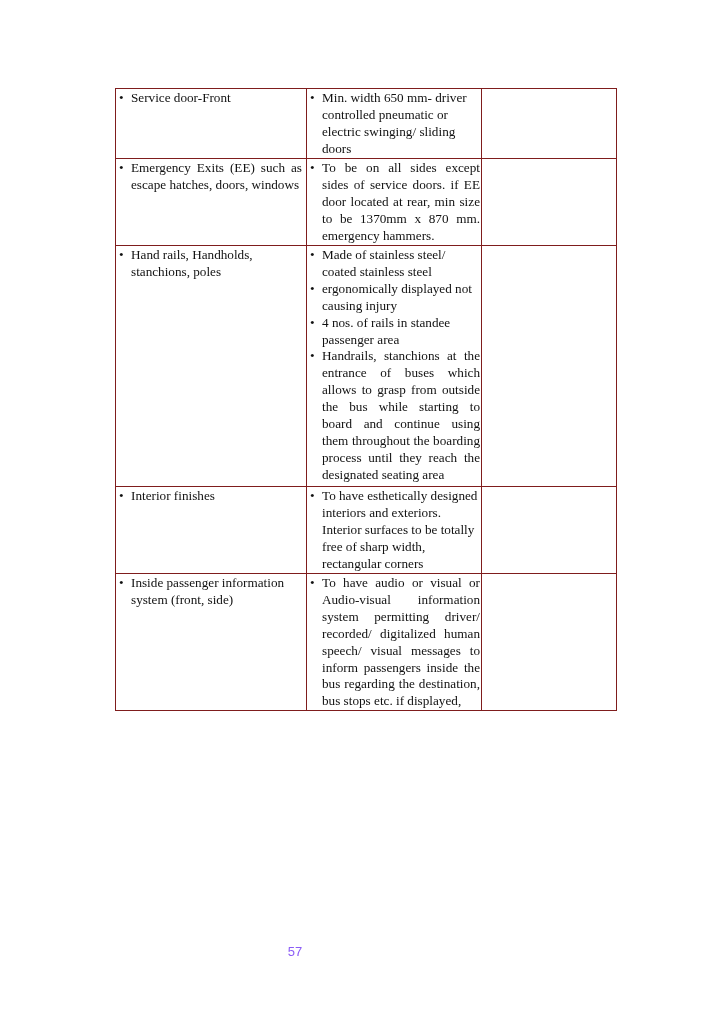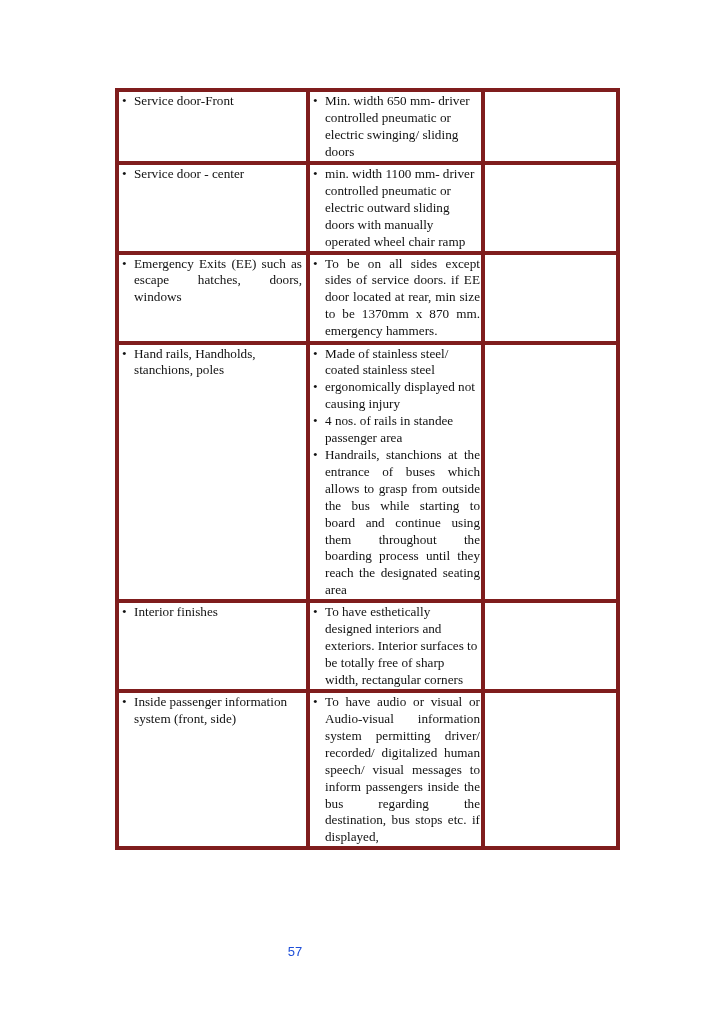--- a/index.html
+++ b/index.html
@@ -1,31 +1,31 @@
 <!DOCTYPE html>
 <html><head>
   <meta charset="utf-8">
   <style>
     html, body { margin: 0; padding: 0; background: #ffffff; }
     body { width: 723px; height: 1024px; position: relative; overflow: hidden;
            font-family: "Liberation Serif", "DejaVu Serif", serif; color: #111; }
     table.spec { position: absolute; left: 115px; top: 88px; width: 501px;
                  border-collapse: collapse; table-layout: fixed; font-size: 13.2px; line-height: 16.9px; }
-    table.spec td { border: 4px solid #7f1d1d; vertical-align: top; padding: 1px 0 0 0; }
+    table.spec td { border: 1px solid #7f1d1d; vertical-align: top; padding: 1px 0 0 0; }
     col.c1 { width: 191px; }
     col.c2 { width: 175px; }
     col.c3 { width: 135px; }
     ul { list-style: none; margin: 0; padding: 0; }
     li { position: relative; padding-left: 15px; padding-right: 2px; }
     li::before { content: "\2022"; position: absolute; left: 3px; top: 0; }
     td.c1 li { padding-right: 4px; }
     td.c2 li { padding-right: 1px; }
     .justify { text-align: justify; }
     .page-number { position: absolute; top: 944px; left: 0; width: 594px; text-align: center;
-                   font-family: "Liberation Sans", "DejaVu Sans", sans-serif; font-size: 13px; color: #1d4ed8;
+                   font-family: "Liberation Sans", "DejaVu Sans", sans-serif; font-size: 13px; color: #8b5cf6;
                    padding-left: 0; }
     .page-number span { position: relative; left: -2px; }
     .r1 td { height: 68px; }
     .r2 td { height: 84px; }
     .r3 td { height: 85px; }
     .r4 td { height: 239px; }
     .r5 td { height: 85px; }
     .r6 td { height: 83px; }
     .r7 td { height: 52px; }
     .r8 td { height: 134px; }
@@ -42,33 +42,20 @@
   <tbody>
     <tr class="r1">
       <td class="c1">
           <ul>
             <li>Service door-Front</li>
           </ul>
         </td>
       <td class="c2">
           <ul>
         <li>Min. width 650 mm- driver controlled pneumatic  or electric swinging/ sliding doors</li>
-      </ul>
-        </td>
-      <td class="c3"></td>
-    </tr>
-    <tr class="r2">
-      <td class="c1">
-          <ul>
-            <li>Service door - center</li>
-          </ul>
-        </td>
-      <td class="c2">
-          <ul>
-        <li>min. width 1100 mm- driver controlled pneumatic  or electric outward sliding doors with manually operated wheel chair ramp</li>
       </ul>
         </td>
       <td class="c3"></td>
     </tr>
     <tr class="r3">
       <td class="c1">
           <ul>
             <li class="justify">Emergency Exits (EE) such as escape hatches, doors, windows</li>
           </ul>
         </td>

